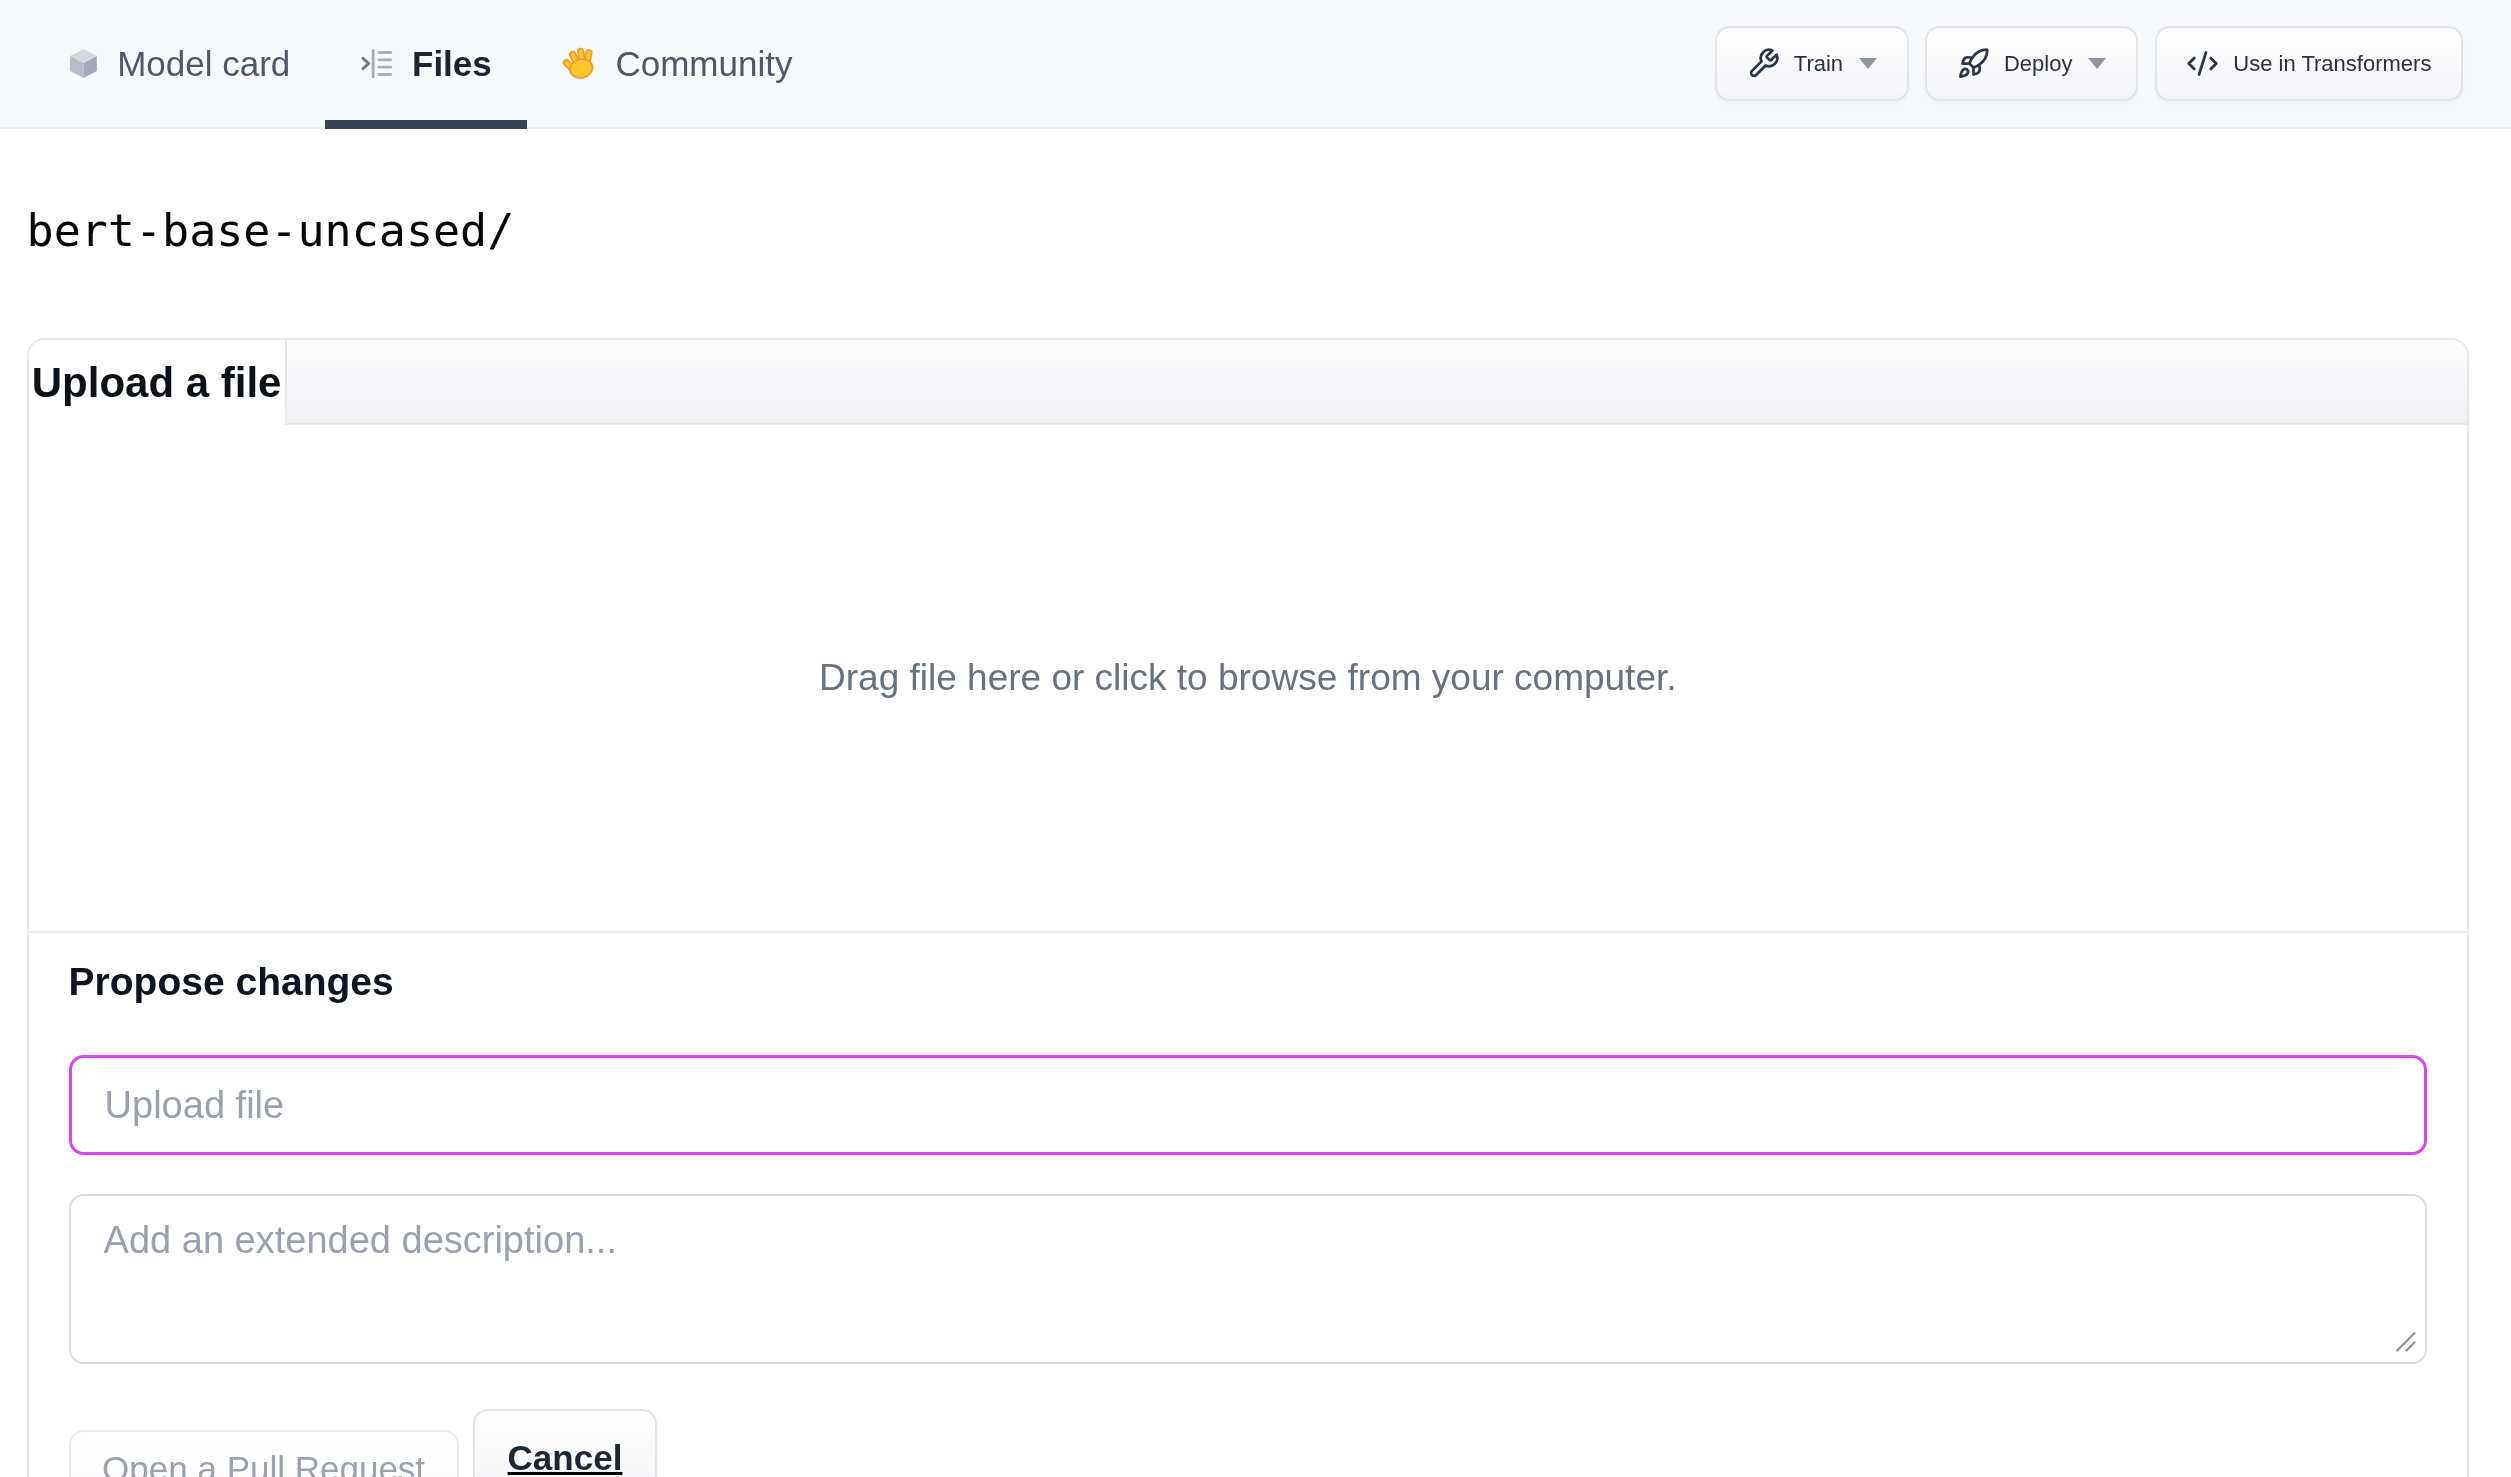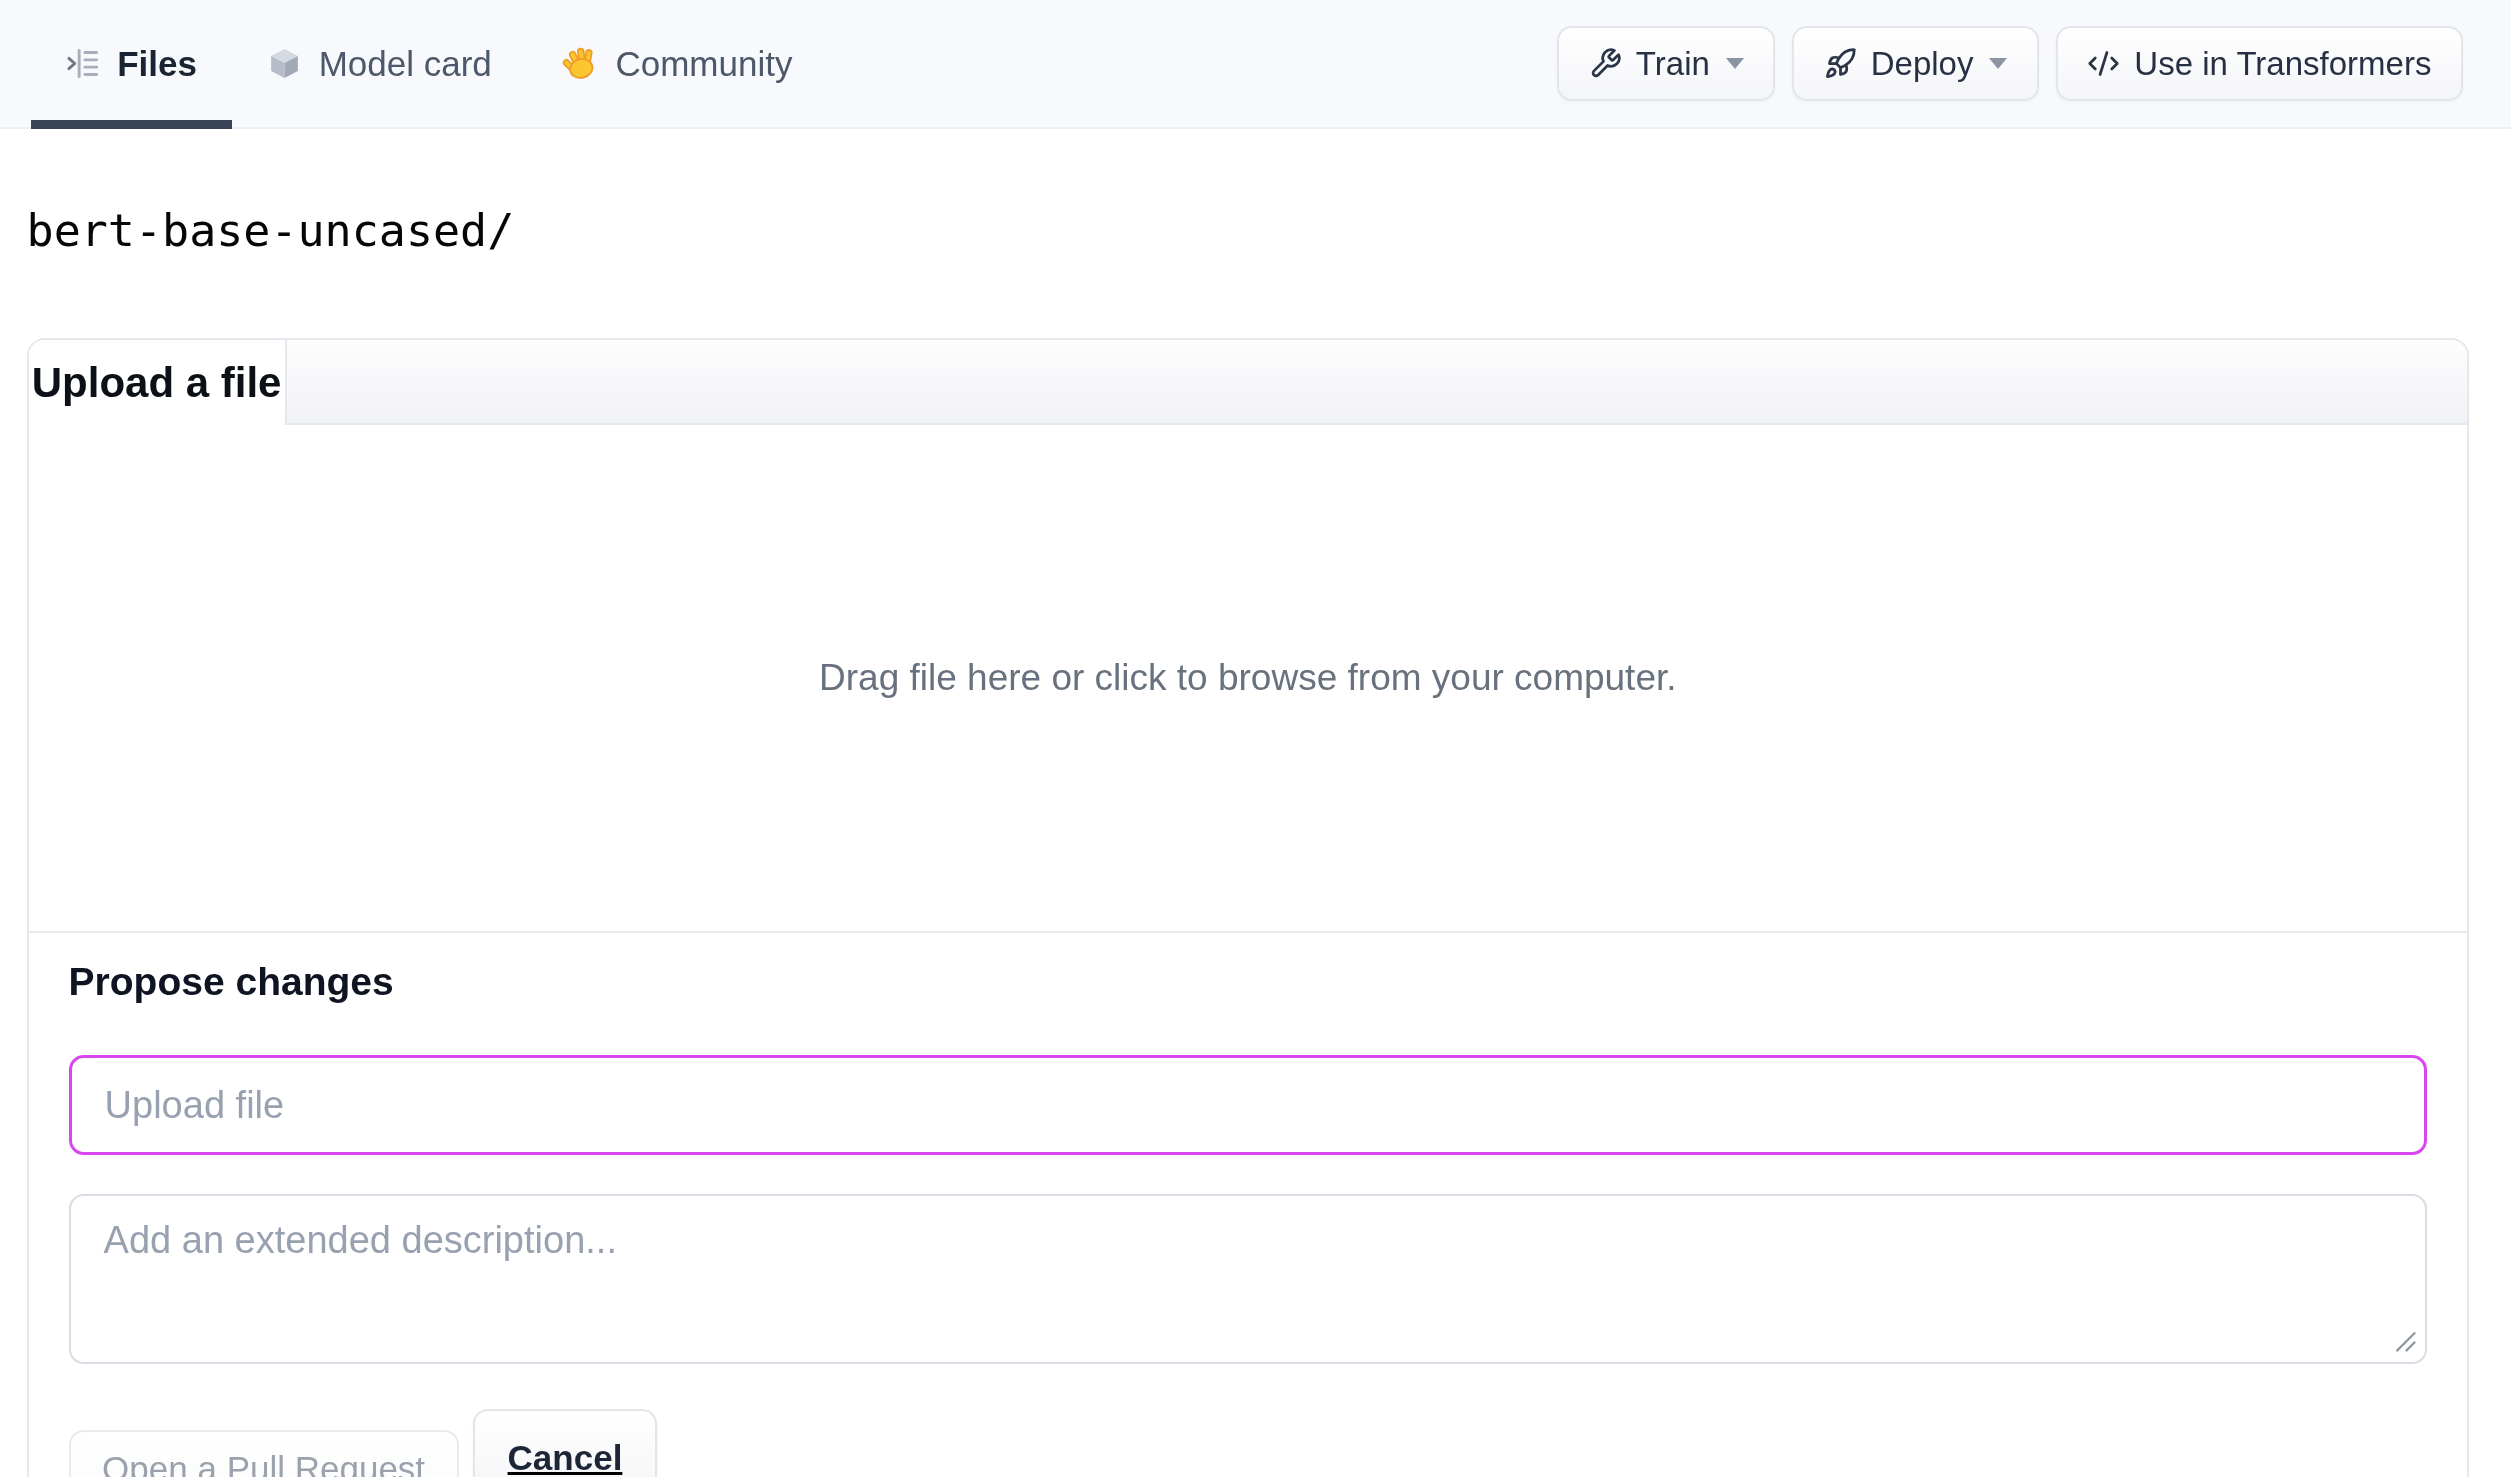--- a/index.html
+++ b/index.html
@@ -15,21 +15,21 @@
     font-size:35px; color:#4d586a; position:relative; cursor:pointer; white-space:nowrap; }
   .nav-item.active { color:#1b2433; font-weight:700; }
   .nav-item.active::after { content:""; position:absolute; left:0; right:0;
     bottom:-2px; height:8.9px; background:#384357; }
   .nav-item svg { flex:0 0 auto; }
 
   .nav-right { display:flex; align-items:center; gap:16.7px; }
   .tool-btn { display:flex; align-items:center; gap:14px; height:75px; padding:0 29.6px;
     border:2px solid #e2e5ea; border-radius:14.8px;
     background:linear-gradient(180deg,#ffffff 0%,#f4f5f8 100%);
-    font-size:33px; font-weight:500; color:#273143; white-space:nowrap;
+    font-size:22px; font-weight:500; color:#273143; white-space:nowrap;
     box-shadow:0 2px 3.9px rgba(30,40,60,.04); cursor:pointer; font-family:inherit; }
   .caret { width:0; height:0; border-left:9.9px solid transparent;
     border-right:9.9px solid transparent; border-top:11.8px solid #8b94a3; margin-left:2px; }
 
   
   .repo-path { margin:71px 0 0 26.6px; font-family:"DejaVu Sans Mono","Liberation Mono",monospace;
     font-size:45px; font-weight:400; color:#060606; line-height:61px; }
 
   
   .card { margin:77px 43px 0 26.6px; border:2px solid #e6e8ed; border-radius:17.7px;
@@ -67,39 +67,39 @@
     background:linear-gradient(180deg,#ffffff 0%,#f3f4f6 100%);
     font-size:35px; font-weight:600; color:#1d2636; font-family:inherit;
     box-shadow:0 2px 3.9px rgba(30,40,60,.05); cursor:pointer;margin-left:9px; }
 </style>
 </head>
 <body>
 
 <header class="navbar">
   <nav class="nav-left">
 
+    <div class="nav-item">
+      <svg width="35" height="35" viewBox="0 0 34 34">
+        <polygon points="17,3 30,9.8 17,16.6 4,9.8" fill="#d5d9e0"></polygon>
+        <polygon points="4,9.8 17,16.6 17,31 4,24.2" fill="#b7bdc8"></polygon>
+        <polygon points="30,9.8 17,16.6 17,31 30,24.2" fill="#a2aab7"></polygon>
+      </svg>
+      <span>Model card</span>
+    </div>
+
     <div class="nav-item active">
       <svg width="35" height="35" viewBox="0 0 24 24" fill="none" stroke="#a8afbb" stroke-width="2" stroke-linecap="round" stroke-linejoin="round">
         <path d="M2 8.5l4 3.5-4 3.5" stroke="#6d7787"></path>
         <path d="M9 3v18"></path>
         <path d="M13 4.5h8"></path>
           <path d="M13 9.5h8"></path>
           <path d="M13 14.5h8"></path>
           <path d="M13 19.5h8"></path>
       </svg>
       <span>Files</span>
-    </div>
-
-    <div class="nav-item">
-      <svg width="35" height="35" viewBox="0 0 34 34">
-        <polygon points="17,3 30,9.8 17,16.6 4,9.8" fill="#d5d9e0"></polygon>
-        <polygon points="4,9.8 17,16.6 17,31 4,24.2" fill="#b7bdc8"></polygon>
-        <polygon points="30,9.8 17,16.6 17,31 30,24.2" fill="#a2aab7"></polygon>
-      </svg>
-      <span>Model card</span>
     </div>
 
     <div class="nav-item">
       <svg width="37" height="37" viewBox="0 0 34 34">
         <g transform="rotate(-14 17 17)" fill="#fcc62f" stroke="#ef9d27" stroke-width="1.6" stroke-linejoin="round">
           <rect x="4.2" y="10" width="5" height="13" rx="2.5" transform="rotate(-32 6.7 16.5)"></rect>
           <rect x="10.4" y="4.6" width="5.2" height="15" rx="2.6" transform="rotate(-12 13 12)"></rect>
           <rect x="16.8" y="3.6" width="5.2" height="15" rx="2.6" transform="rotate(6 19.4 11)"></rect>
           <rect x="22.8" y="6.4" width="5" height="13" rx="2.5" transform="rotate(24 25.3 12.9)"></rect>
           <ellipse cx="16.6" cy="21.6" rx="10.4" ry="8.6"></ellipse>

